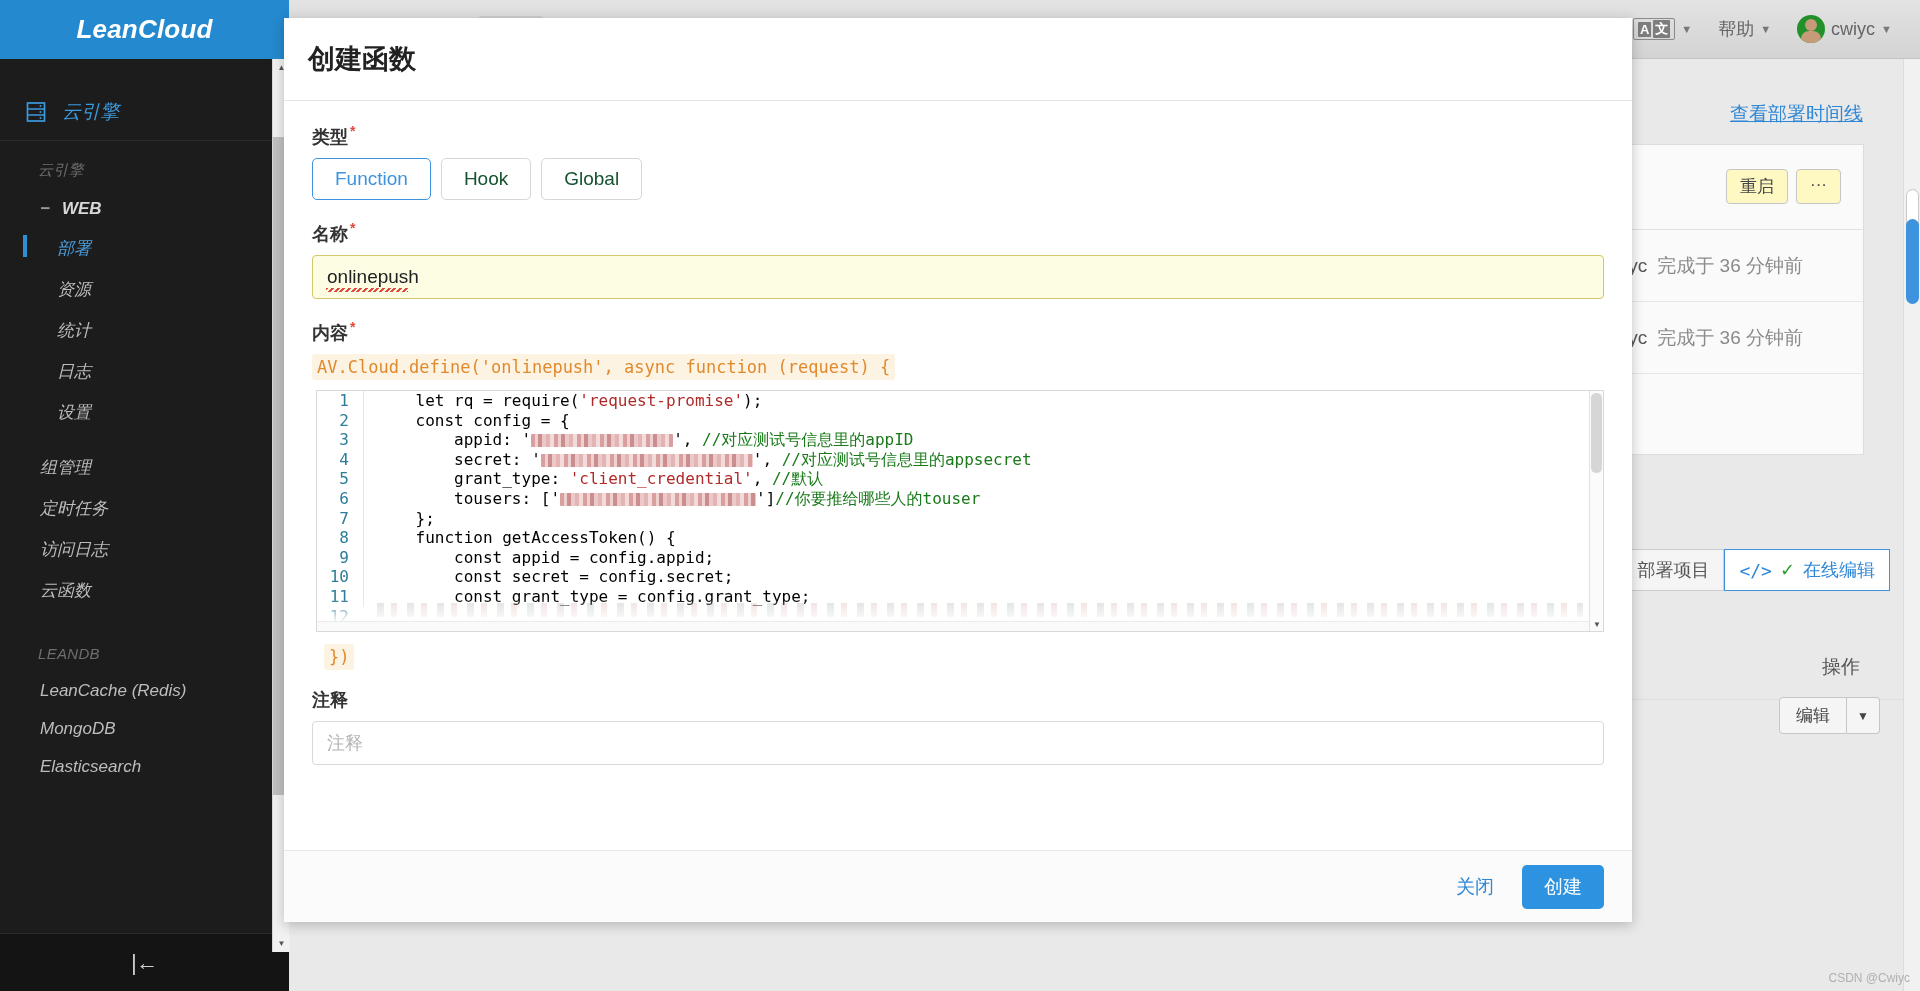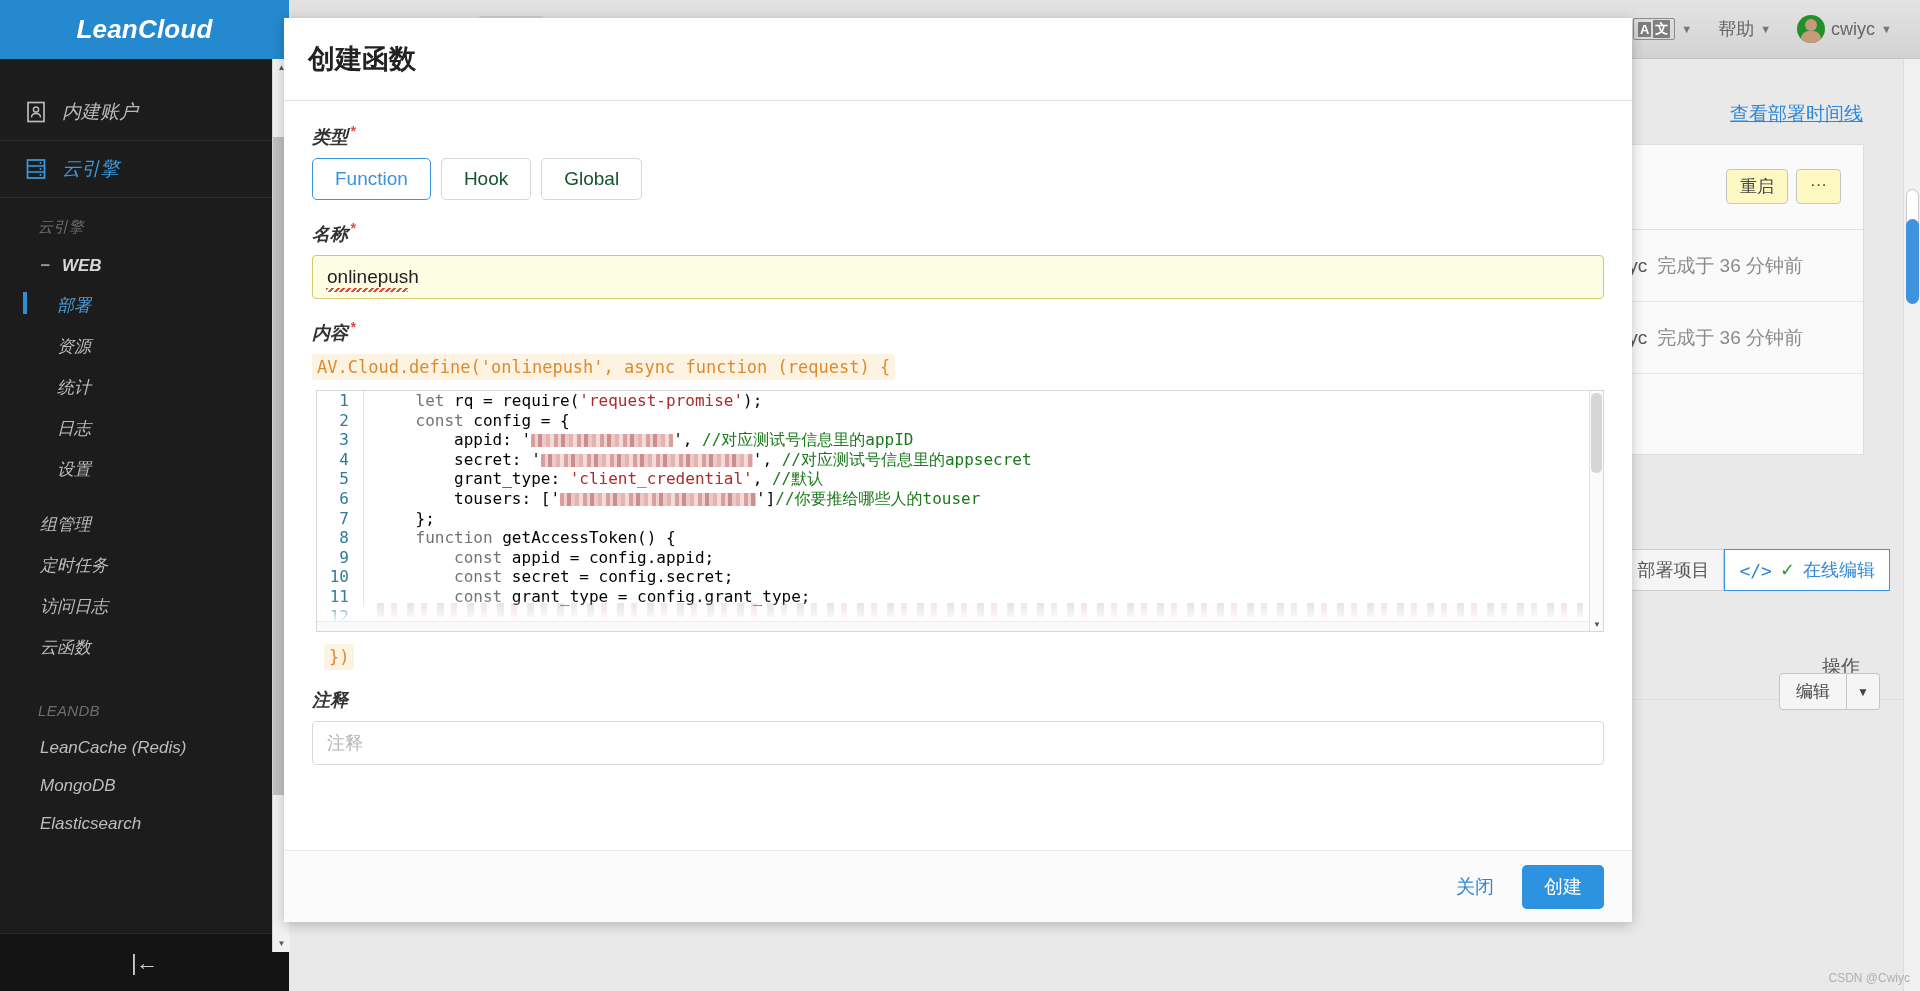--- a/index.html
+++ b/index.html
@@ -184,21 +184,21 @@
   .seg {
     border: 1px solid #ccc; background: #f5f5f5; color: #555;
     font-size: 18px; padding: 8px 14px; display:flex; align-items:center; gap:8px; cursor:pointer;
   }
   .seg.on { border: 1px solid #3d93dd; color: #2f87d6; background: #fff; }
   .seg .chk { color: #2aa02a; }
   .oper-bar {
     position: absolute; right: 60px; top: 595px;
     color: #555; font-size: 19px;
   }
-  .edit-grp { position: absolute; right: 40px; top: 614px; display: flex; }
+  .edit-grp { position: absolute; right: 40px; top: 638px; display: flex; }
   .edit-grp .e1 {
     border: 1px solid #c6c6c6; background: #f5f5f5; color: #444;
     font-size: 17px; padding: 6px 16px; border-radius: 4px 0 0 4px;
   }
   .edit-grp .e2 {
     border: 1px solid #c6c6c6; border-left: none; background: #f5f5f5; color: #444;
     font-size: 12px; padding: 6px 10px; border-radius: 0 4px 4px 0; display:flex; align-items:center;
   }
   .sep-line { position:absolute; left:0; right:0; top:640px; border-top:1px solid #ddd; }
 
@@ -234,21 +234,21 @@
     height: 72px; border-top: 1px solid #e8e8e8; background: #fbfbfb;
     display: flex; align-items: center; justify-content: flex-end; gap: 18px;
     padding-right: 28px;
   }
   .btn-link { color: #2f87d6; font-size: 19px; cursor: pointer; padding: 6px 10px; }
   .btn-primary {
     background: #2d93e0; color: #fff; font-size: 19px;
     padding: 9px 22px; border-radius: 5px; border: none; cursor: pointer;
   }
 
-  .field-label { font-size: 18px; color: #333; font-weight: bold; margin-bottom: 9px; font-style: italic; }
+  .field-label { font-size: 18px; color: #333; font-weight: bold; margin-bottom: 9px; }
   .req { color: #e04a3f; font-size: 14px; vertical-align: super; margin-left: 2px; }
 
   .seg-types { display: flex; gap: 10px; margin-bottom: 20px; }
   .type-btn {
     border: 1px solid #d6d6d6; background: #fff; color: #14532d;
     font-size: 19px; padding: 9px 22px; border-radius: 5px; cursor: pointer;
   }
   .type-btn.sel { border: 1px solid #3d93dd; color: #3d93dd; }
 
   .name-input {
@@ -293,21 +293,21 @@
     font-family: "DejaVu Sans Mono", monospace;
     font-size: 16px;
     line-height: 19.6px;
     white-space: pre;
   }
   .ln {
     width: 46px; text-align: right; padding-right: 14px;
     color: #2d7d9a; flex: none; user-select: none;
   }
   .code-guide { border-left: 1px solid #e3e3e3; padding-left: 13px; flex: 1; }
-  .kw { color: #737373; }
+  .kw { color: #000000; }
   .str { color: #b02a2a; }
   .cmt { color: #1a7a1a; }
   .blur {
     display: inline-block; vertical-align: middle;
     height: 13px; border-radius: 1px;
     background-image: repeating-linear-gradient(90deg,
       #d79a9a 0 4px, #f0cfcf 4px 7px, #c98888 7px 11px, #ecc6c6 11px 15px,
       #e2b0b0 15px 19px, #f4dada 19px 23px);
     filter: blur(0.6px);
     opacity: .95;
@@ -443,28 +443,20 @@
       </div>
     </div>
   </div>
 
   <div class="sidebar">
     <div class="brand">LeanCloud</div>
 
     <div class="side-scroll">
       <div class="side-gap"></div>
 
-      <div class="side-row">
-        <svg class="sicon" viewBox="0 0 24 24">
-          <rect x="4" y="2.5" width="16" height="19" fill="none" stroke="#b9b9b9" stroke-width="1.7"></rect>
-          <circle cx="12" cy="9.5" r="2.6" fill="none" stroke="#b9b9b9" stroke-width="1.5"></circle>
-          <path d="M7.5 17.5c0-2.6 2-4 4.5-4s4.5 1.4 4.5 4" fill="none" stroke="#b9b9b9" stroke-width="1.5"></path>
-        </svg>
-        <span>内建账户</span>
-      </div>
 
       <div class="side-row active-blue">
         <svg class="sicon" viewBox="0 0 24 24">
           <rect x="3.5" y="3" width="17" height="18" fill="none" stroke="#3c9ade" stroke-width="1.7"></rect>
           <line x1="3.5" y1="9" x2="20.5" y2="9" stroke="#3c9ade" stroke-width="1.5"></line>
           <line x1="3.5" y1="15" x2="20.5" y2="15" stroke="#3c9ade" stroke-width="1.5"></line>
           <circle cx="16.5" cy="6" r="1" fill="#3c9ade"></circle>
           <circle cx="16.5" cy="12" r="1" fill="#3c9ade"></circle>
           <circle cx="16.5" cy="18" r="1" fill="#3c9ade"></circle>
         </svg>

